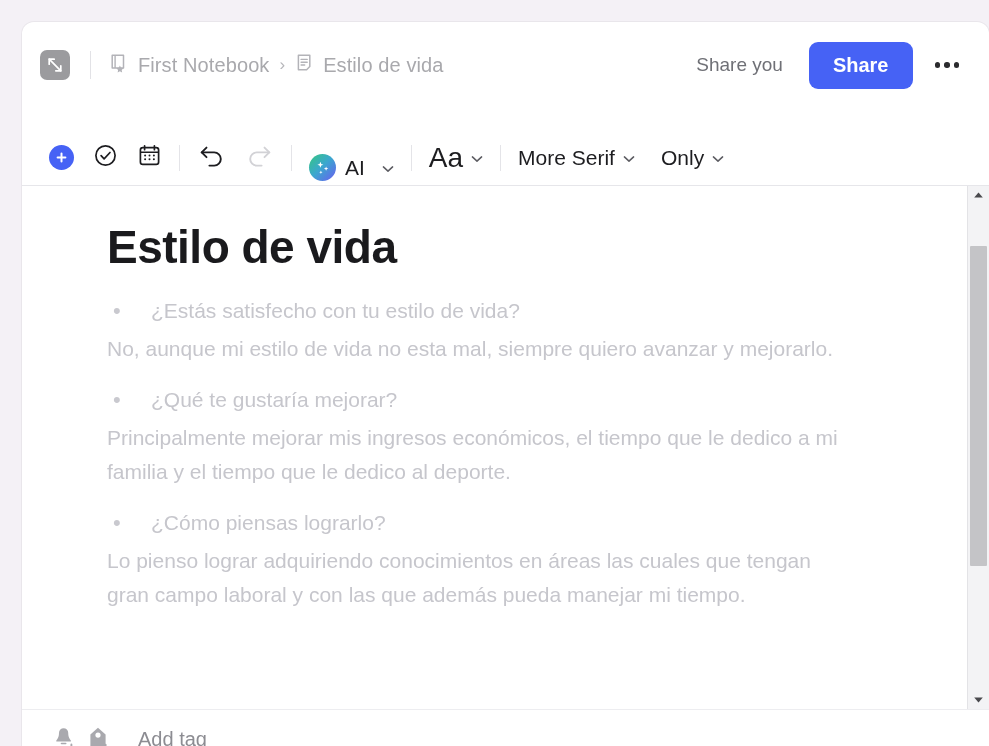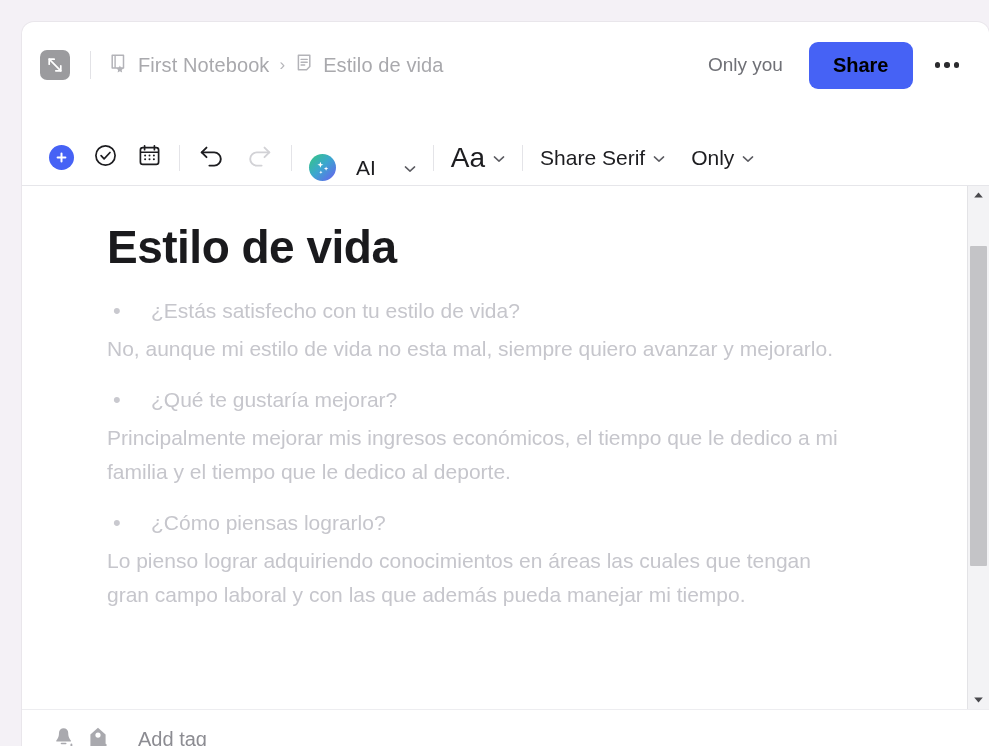--- a/index.html
+++ b/index.html
@@ -80,21 +80,21 @@
   }
   .hdr-spacer { flex: 1 1 auto; }
   .only-you {
     font-size: 19px;
     color: #6f7076;
     white-space: nowrap;
     margin-right: 26px;
   }
   .share-btn {
     background: #4662f5;
-    color: #000000;
+    color: #ffffff;
     font-size: 20px;
     font-weight: bold;
     border: none;
     border-radius: 9px;
     padding: 0 24px;
     height: 47px;
     line-height: 47px;
     cursor: pointer;
     font-family: "Liberation Sans", sans-serif;
     white-space: nowrap;
@@ -163,21 +163,21 @@
   .tb-label.aa { font-size: 28px; text-align: right; }
   .chev {
     margin-left: 8px;
     flex: 0 0 auto;
   }
   .tb-btn {
     display: flex;
     align-items: center;
     cursor: pointer;
   }
-  .tb-btn.ai-btn { gap: 20px; margin-top: 20px; }
+  .tb-btn.ai-btn { gap: 9px; margin-top: 20px; }
 
   .divider-line {
     position: absolute;
     left: 0; top: 163px;
     width: 967px;
     height: 1px;
     background: #e6e6ea;
   }
 
   
@@ -336,21 +336,21 @@
             <path d="M3.4 2.3 h11.4 v11.2 l-3.2 3.2 h-8.2 z" stroke="#b3b3b8" stroke-width="1.5" stroke-linejoin="round"></path>
             <path d="M6.1 6.4 h6.1 M6.1 9.2 h6.1 M6.1 12 h3.6" stroke="#b3b3b8" stroke-width="1.4" stroke-linecap="round"></path>
           </svg>
         </span>
         <span class="crumb-label">Estilo de vida</span>
       </div>
     </div>
 
     <div class="hdr-spacer"></div>
 
-    <span class="only-you">Only you</span>
+    <span class="only-you">Share you</span>
 
     <button class="share-btn">Share</button>
 
     <div class="more-btn">
       <span class="more-dot"></span>
       <span class="more-dot"></span>
       <span class="more-dot"></span>
     </div>
   </div>
 
@@ -442,21 +442,21 @@
       <span class="chev">
         <svg width="12" height="8" viewBox="0 0 12 8" fill="none">
           <path d="M1.4 1.9 L6 6.1 L10.6 1.9" stroke="#5c5c62" stroke-width="1.5" stroke-linecap="round" stroke-linejoin="round"></path>
         </svg>
       </span>
     </div>
 
     <div class="tb-sep"></div>
 
     <div class="tb-btn">
-      <span class="tb-label">Share Serif</span>
+      <span class="tb-label">More Serif</span>
       <span class="chev">
         <svg width="12" height="8" viewBox="0 0 12 8" fill="none">
           <path d="M1.4 1.9 L6 6.1 L10.6 1.9" stroke="#5c5c62" stroke-width="1.5" stroke-linecap="round" stroke-linejoin="round"></path>
         </svg>
       </span>
     </div>
 
     <div style="width:26px;flex:0 0 auto;"></div>
 
     <div class="tb-btn">

